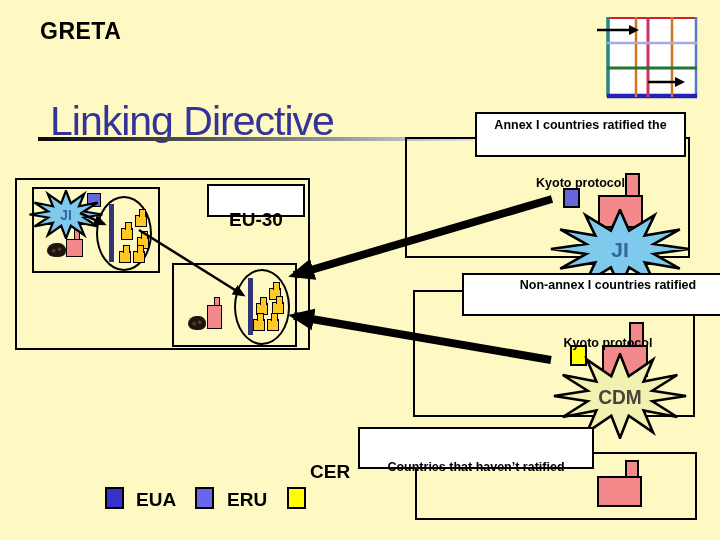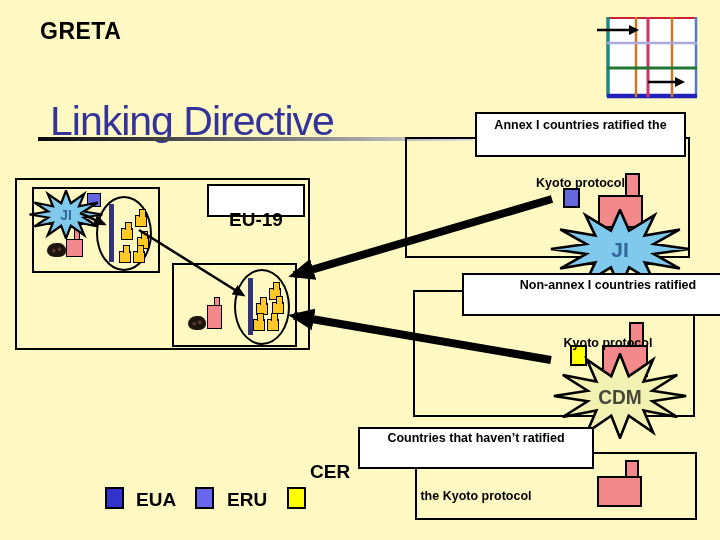--- a/index.html
+++ b/index.html
@@ -66,21 +66,21 @@
     <g>
       <line x1="2" y1="15" x2="36" y2="15" stroke="#000" stroke-width="2.5"></line>
       <polygon points="34,10 44,15 34,20" fill="#000"></polygon>
       <line x1="53" y1="67" x2="82" y2="67" stroke="#000" stroke-width="2.5"></line>
       <polygon points="80,62 90,67 80,72" fill="#000"></polygon>
     </g>
   </svg>
 
   <div class="abs country-box" style="left:15px;top:178px;width:295px;height:172px;"></div>
   <div class="abs label-box eu-label">
-    <span>EU-19</span>
+    <span>EU-30</span>
   </div>
 
   <div class="abs country-box" style="left:32px;top:187px;width:128px;height:86px;"></div>
 
   <div class="abs square" style="left: 87px; top: 193px; width: 14px; height: 14px; border-width: 1.5px; background: rgb(102, 102, 221);"></div>
 
   <svg class="abs starburst" style="left:29px;top:190px;" width="74" height="49" viewBox="0 0 140 84" preserveAspectRatio="none">
     <polygon vector-effect="non-scaling-stroke" stroke="#000" stroke-width="2.2" points="139,42 103.8,47.2 129.8,62.5 94.7,56.1 104.5,77.5 79.1,61.3 70,83 60.9,61.3 35.5,77.5 45.3,56.1 10.2,62.5 36.2,47.2 1,42 36.2,36.8 10.2,21.5 45.3,27.9 35.5,6.5 60.9,22.7 70,1 79.1,22.7 104.5,6.5 94.7,27.9 129.8,21.5 103.8,36.8" fill="#7ec9ec"></polygon>
     <text x="70" y="51" text-anchor="middle" font-size="26" font-weight="bold" fill="#336699">JI</text>
   </svg>
@@ -141,21 +141,20 @@
     <div style="left: 0px; top: 23px; width: 46px; height: 32px; background: rgb(244, 137, 140);"></div>
   </div>
   <svg class="abs starburst" style="left:553px;top:353px;" width="134" height="86" viewBox="0 0 140 84" preserveAspectRatio="none">
     <polygon vector-effect="non-scaling-stroke" stroke="#000" stroke-width="2.6" points="139,42 103.8,47.2 129.8,62.5 94.7,56.1 104.5,77.5 79.1,61.3 70,83 60.9,61.3 35.5,77.5 45.3,56.1 10.2,62.5 36.2,47.2 1,42 36.2,36.8 10.2,21.5 45.3,27.9 35.5,6.5 60.9,22.7 70,1 79.1,22.7 104.5,6.5 94.7,27.9 129.8,21.5 103.8,36.8" fill="#f1f1b2"></polygon>
     <text x="70" y="50" text-anchor="middle" font-size="20" font-weight="bold" fill="#45453a">CDM</text>
   </svg>
 
   <div class="abs country-box" style="left:415px;top:452px;width:282px;height:68px;"></div>
   <div class="abs label-box" style="left:358px;top:427px;width:236px;height:42px;">
     <span>Countries that haven’t ratified</span>
-    <span>the Kyoto protocol</span>
   </div>
   <div class="abs factory" style="left:597px;top:460px;width:60px;height:48px;">
     <div style="left: 28px; top: 0px; width: 14px; height: 18px; background: rgb(244, 137, 140);"></div>
     <div style="left: 0px; top: 16px; width: 45px; height: 31px; background: rgb(244, 137, 140);"></div>
   </div>
 
   <div class="abs square" style="left: 105px; top: 487px; width: 19px; height: 22px; background: rgb(51, 51, 204);"></div>
   <div class="abs legend-label" style="left:136px;top:489px;">EUA</div>
   <div class="abs square" style="left: 195px; top: 487px; width: 19px; height: 22px; background: rgb(102, 102, 238);"></div>
   <div class="abs legend-label" style="left:227px;top:489px;">ERU</div>

